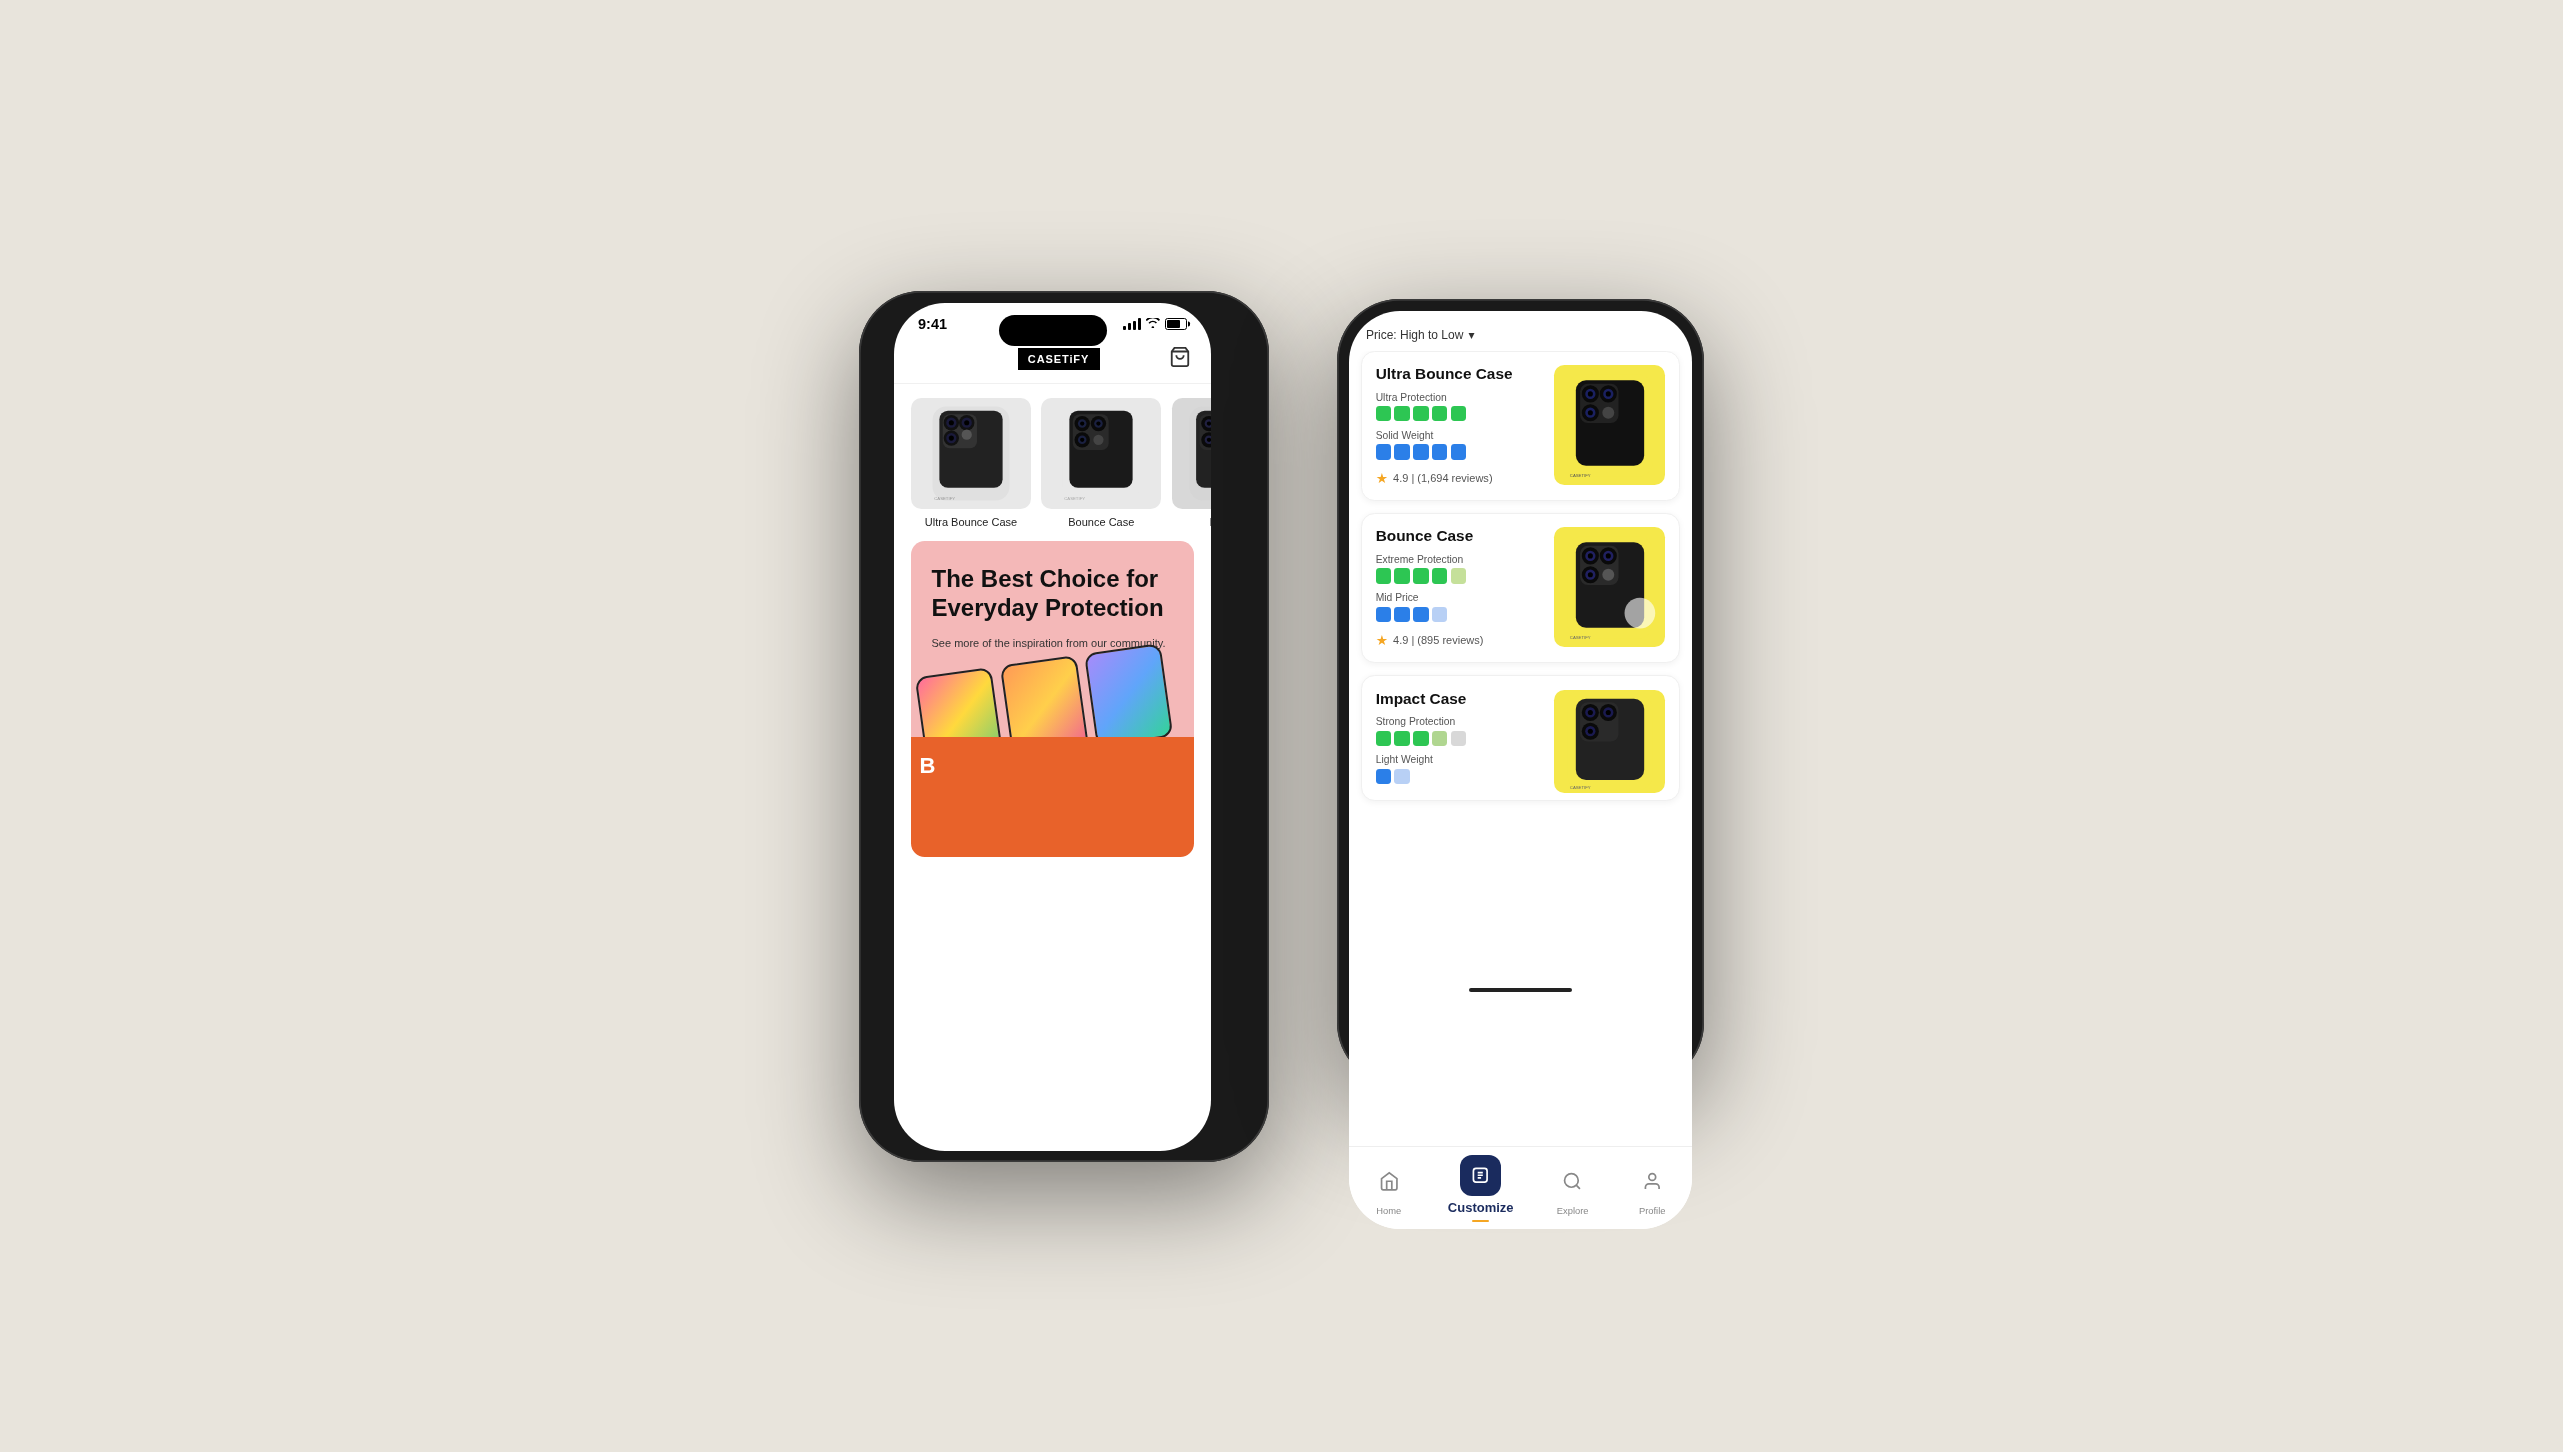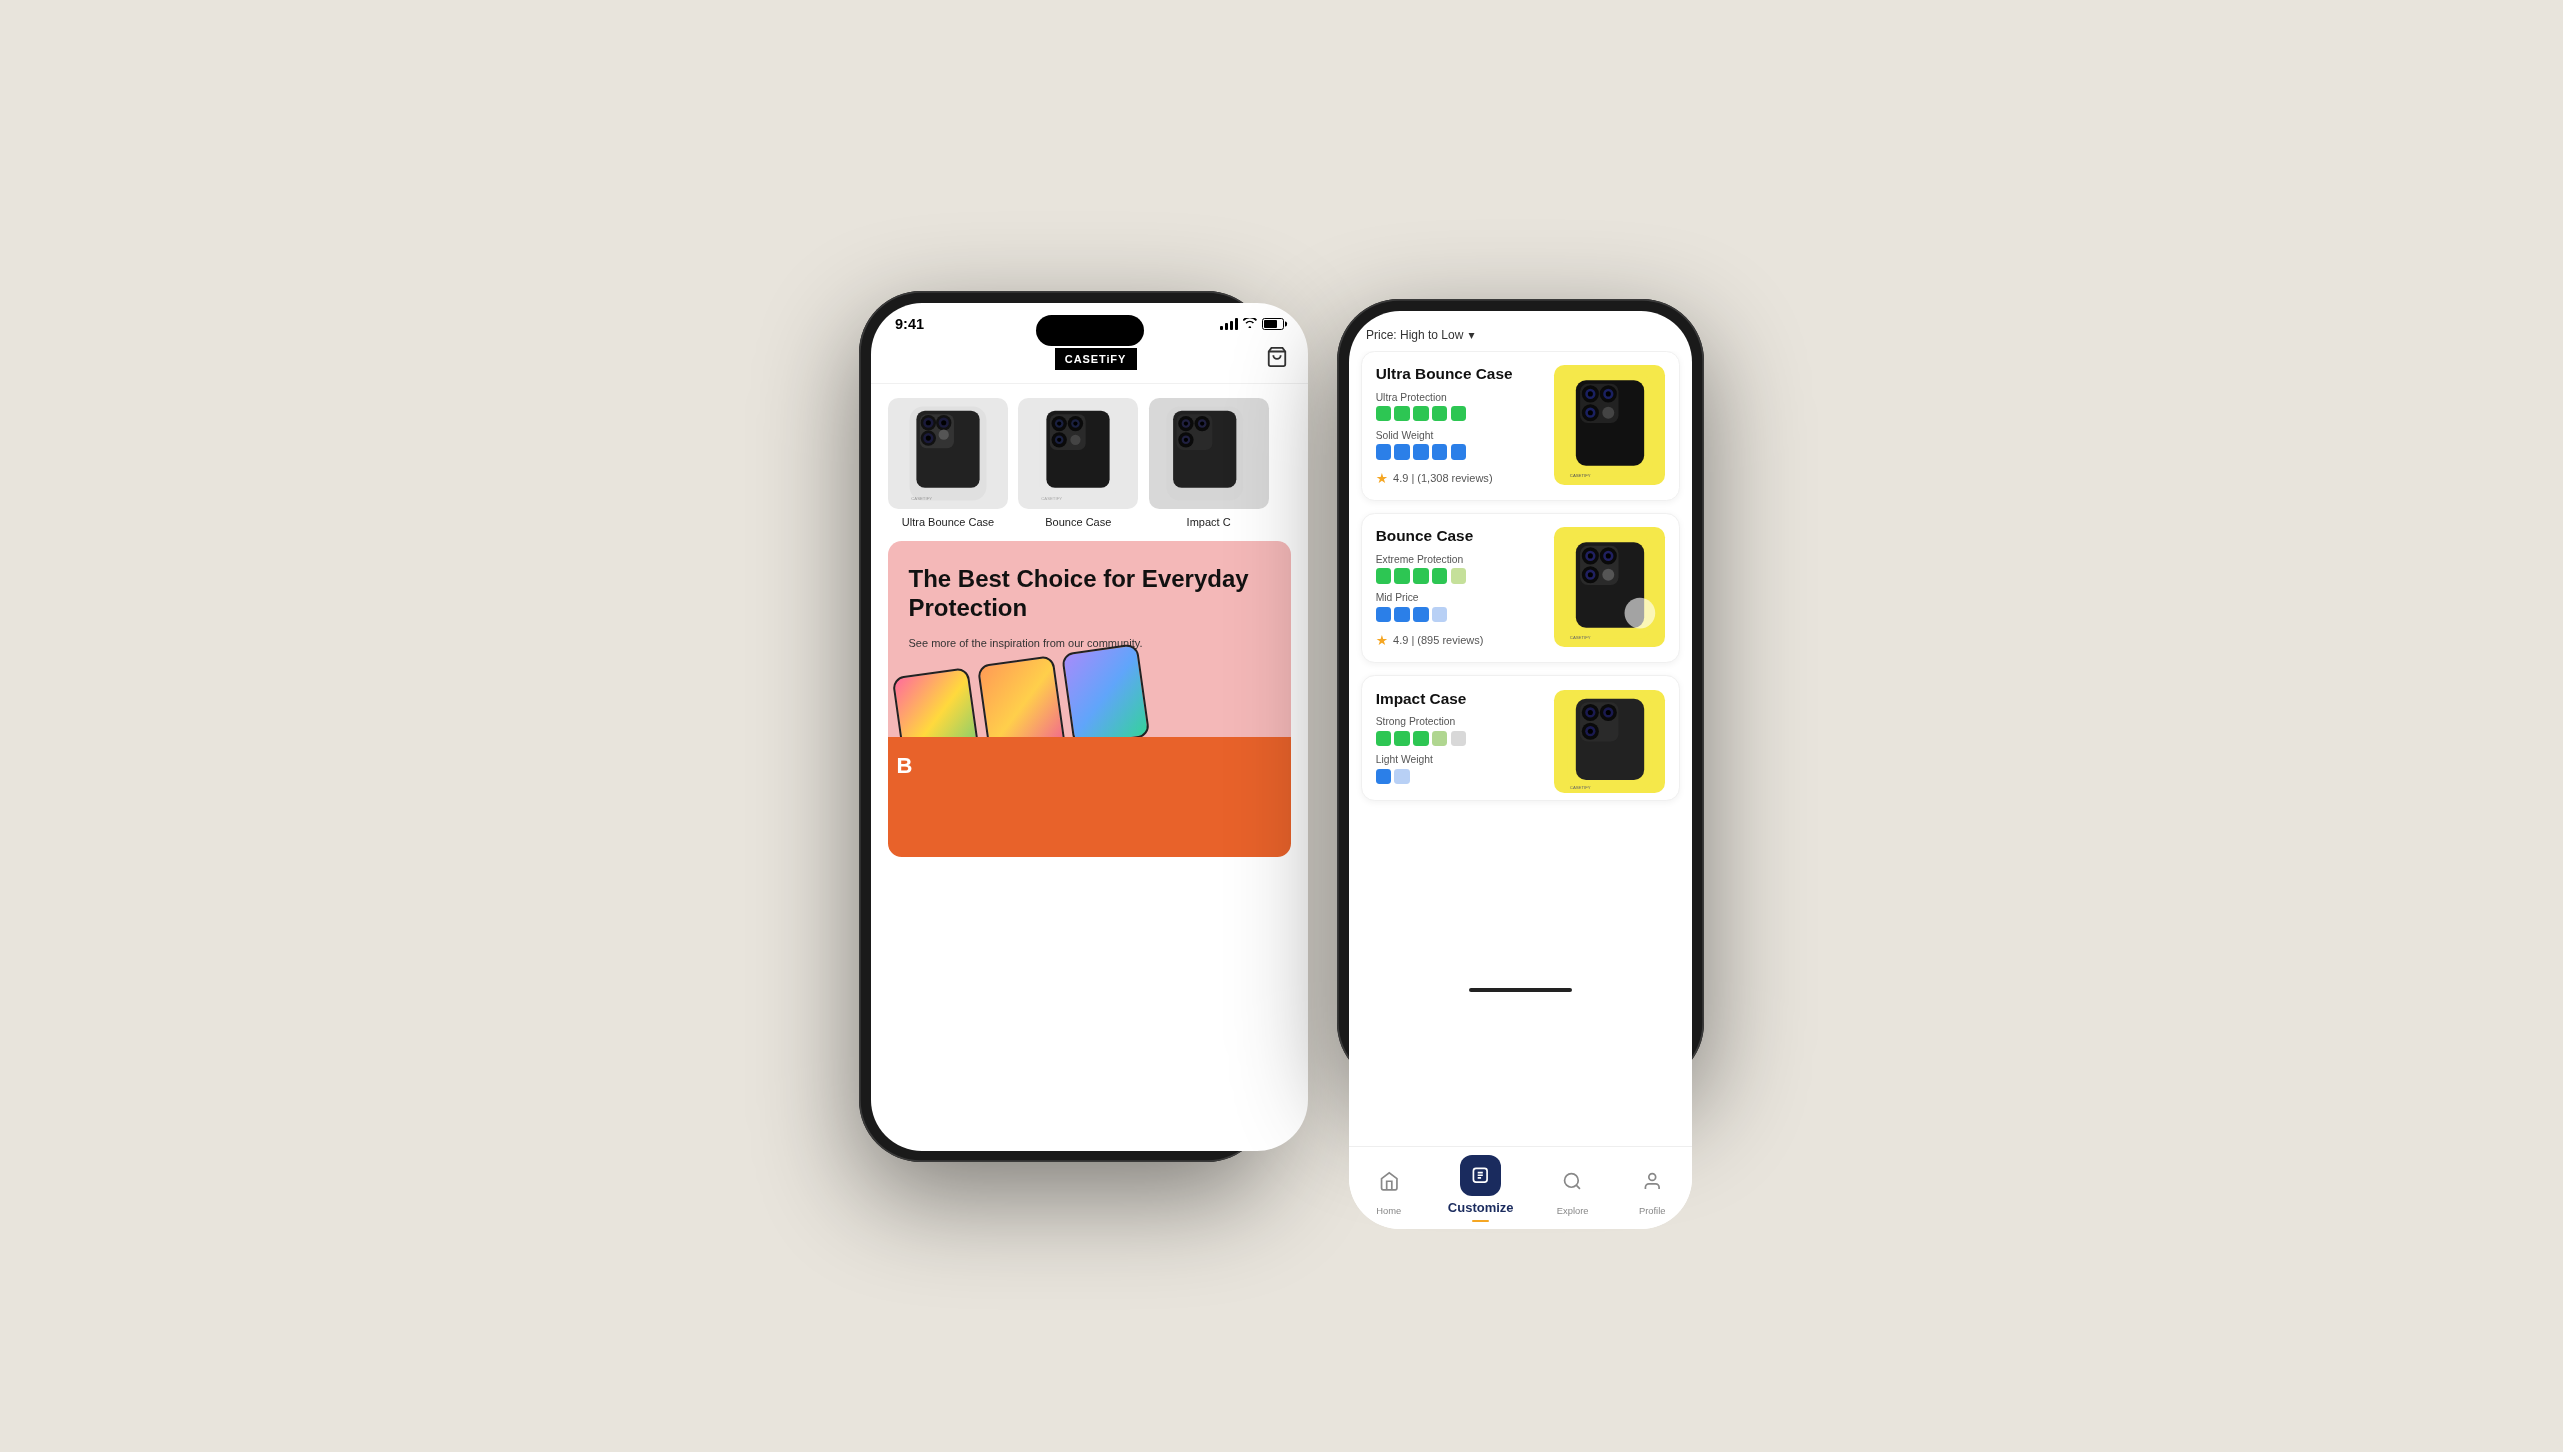--- a/index.html
+++ b/index.html
@@ -35,22 +35,23 @@
       background: #fff;
       border-radius: 51px;
       overflow: hidden;
       position: relative;
     }
     .phone-left {
       width: 410px;
       height: 871px;
     }
     .phone-left .phone-inner {
-      width: 437px;
+      width: 317px;
       height: 848px;
+      margin-left: 23px;
     }
     .phone-right {
       width: 367px;
       height: 786px;
       margin-top: -68px;
     }
     .phone-right .phone-inner {
       width: 343px;
       height: 918px;
     }
@@ -446,21 +447,21 @@
             <div class="dots-row">
               <div class="dot dot-blue"></div>
               <div class="dot dot-blue"></div>
               <div class="dot dot-blue"></div>
               <div class="dot dot-blue"></div>
               <div class="dot dot-blue"></div>
             </div>
             <div class="rating-row">
               <span class="star">★</span>
               <span class="rating-text">
-                <span>4.9</span> | (<span>1,308 reviews</span>)
+                <span>4.9</span> | (<span>1,694 reviews</span>)
               </span>
             </div>
           </div>
           <div class="product-img-wrap">
             <svg width="94" height="111" viewBox="0 0 110 130">
               <rect x="5" y="5" width="100" height="120" rx="18" fill="#f5e84a"></rect>
               <rect x="15" y="12" width="80" height="100" rx="12" fill="#111"></rect>
               <rect x="20" y="16" width="45" height="46" rx="9" fill="#222"></rect>
               <circle cx="32" cy="28" r="10" fill="#0a0a0a"></circle>
                 <circle cx="32" cy="28" r="6" fill="#1a2060"></circle>

